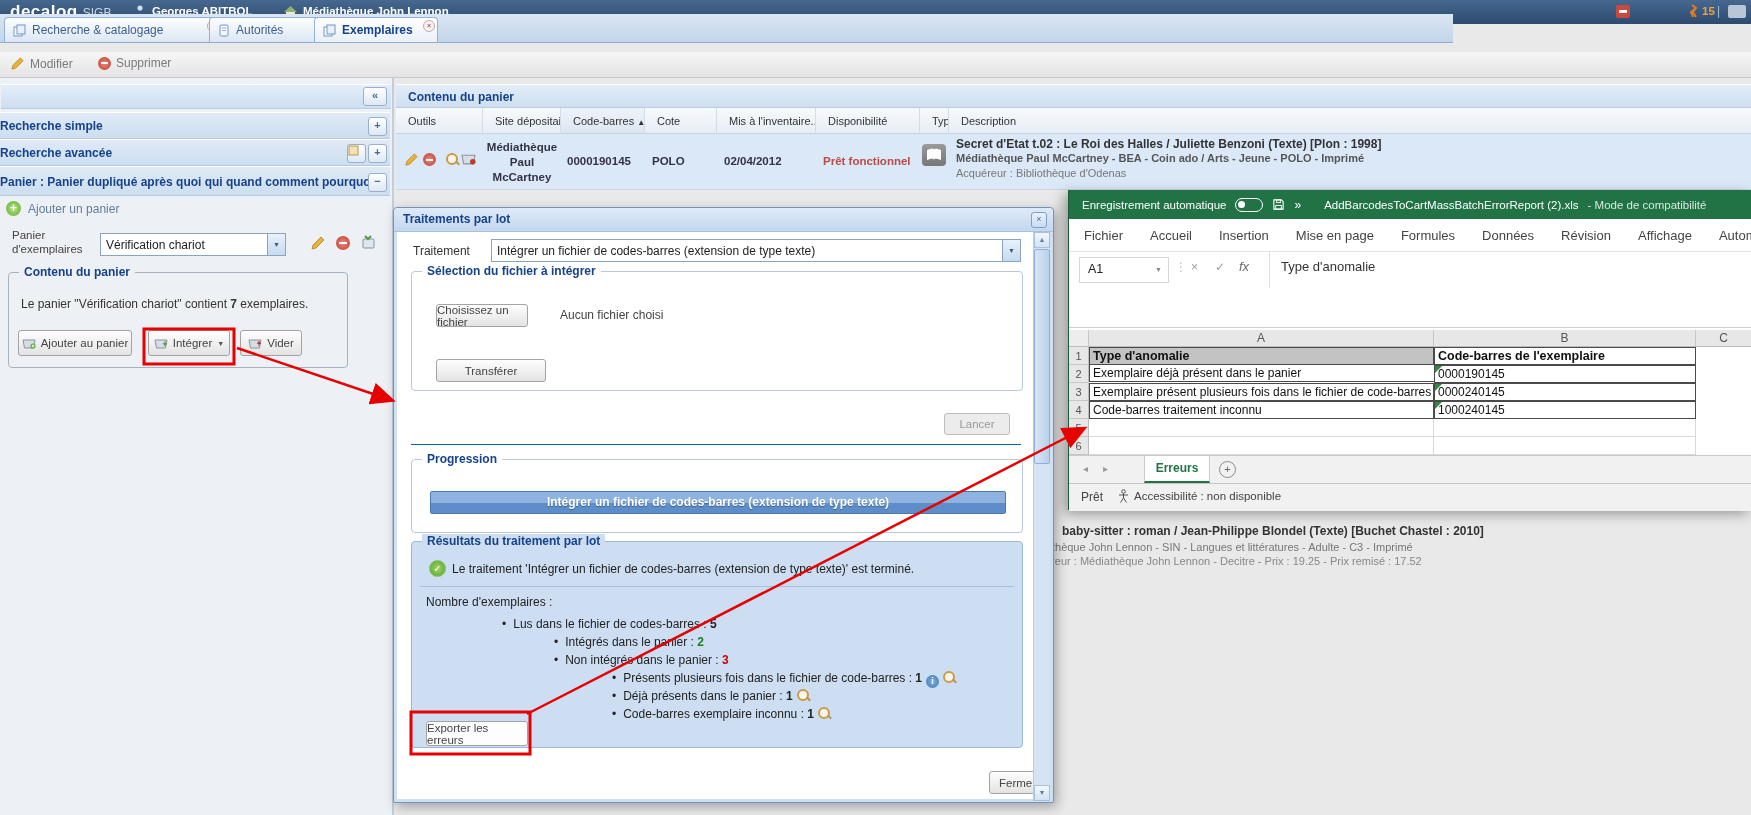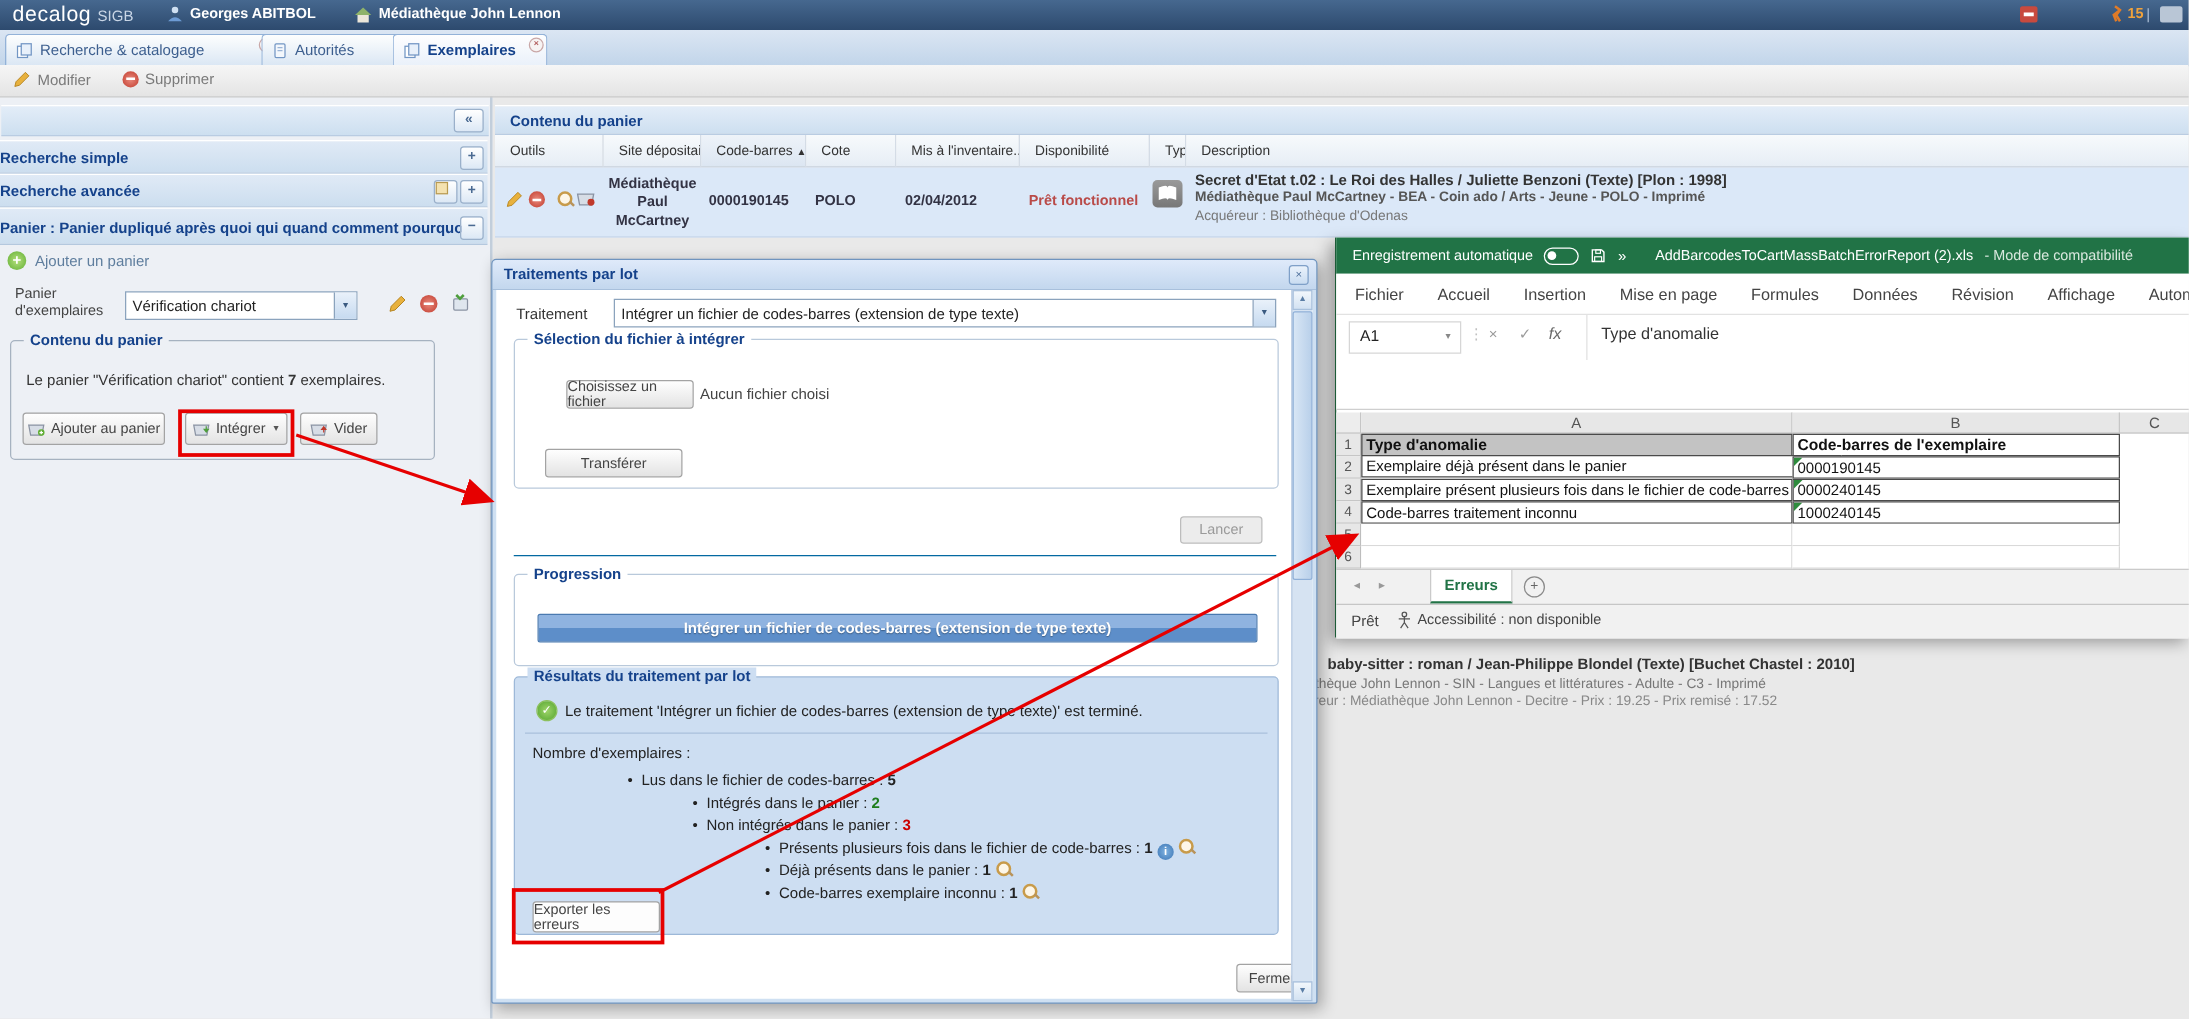--- a/index.html
+++ b/index.html
@@ -1,25 +1,25 @@
 <!DOCTYPE html>
 <html><head>
 <meta charset="utf-8">
 <style>
   html,body{margin:0;padding:0}
   body{width:1751px;height:815px;position:relative;overflow:hidden;background:#e9e9e9;
        font-family:"Liberation Sans","DejaVu Sans",sans-serif;font-size:12px;color:#333}
   .abs{position:absolute}
   
   .topbar{left:0;top:0;width:1751px;height:24px;background:linear-gradient(#46688f,#2d4a6e);color:#fff;z-index:3}
-  .logo{font-size:17px;font-weight:normal;letter-spacing:.5px}
+  .logo{font-size:17px;font-weight:bold;letter-spacing:.5px}
   .logosfx{font-size:12px;color:#c9d6e6;margin-left:5px}
   .tb-item{font-weight:bold;font-size:11.5px;color:#fff;white-space:nowrap}
   
-  .tabbar{left:0;top:24px;width:1751px;height:28px;background:linear-gradient(#dbe6f3,#c2d5ea);border-bottom:1px solid #8fadd2;z-index:3}
+  .tabbar{left:0;top:14px;width:1453px;height:28px;background:linear-gradient(#dbe6f3,#c2d5ea);border-bottom:1px solid #8fadd2;z-index:3}
   .tab{position:absolute;top:3px;height:24px;border:1px solid #93b2d8;border-bottom:none;border-radius:4px 4px 0 0;
        background:linear-gradient(#fdfefe,#dbe7f4);display:flex;align-items:center;padding:0 18px 0 8px;gap:6px;
        color:#3d5f8f;font-size:12px;white-space:nowrap}
   .tab.active{background:linear-gradient(#fefeff,#eaf1fa);font-weight:bold;color:#15428b}
   .tab-close{position:absolute;top:2px;right:2px;width:10px;height:10px;border:1px solid #c9a7a7;border-radius:50%;
        background:#f7f3f3;color:#b05a5a;font-size:7px;line-height:9px;text-align:center}
   .tab-close::before{content:"×"}
   
   .toolbar{left:0;top:52px;width:1751px;height:25px;background:linear-gradient(#f6f6f6,#e4e4e4);border-bottom:1px solid #c9c9c9;z-index:3}
   .tool{position:absolute;top:4px;display:flex;gap:5px;align-items:center;color:#7a7a7a;font-size:12px}
@@ -294,21 +294,21 @@
   <div class="dlg-body"></div>
 
   <span class="lbl" style="left:19px;top:36px">Traitement</span>
   <div class="sel" style="left:97px;top:31px;width:530px;height:23px">
     <span class="txt">Intégrer un fichier de codes-barres (extension de type texte)</span>
       <span class="car"></span>
   </div>
 
   <div class="fs" style="left:17px;top:63px;width:610px;height:118px;border-color:#b9c9db">
     <span class="lg" style="background:#fff">Sélection du fichier à intégrer</span>
-    <div class="btn" style="left:41px;top:32px;width:102px;height:23px">
+    <div class="btn" style="left:24px;top:32px;width:92px;height:23px">
         <span>Choisissez un fichier</span>
       </div>
     <span class="abs" style="left:148px;top:36px;color:#444">Aucun fichier choisi</span>
     <div class="btn" style="left:24px;top:87px;width:110px;height:23px">
         <span>Transférer</span>
       </div>
   </div>
 
   <div class="abs" style="left:17px;top:183px;width:610px;height:53px;border-bottom:1px solid #0369a1">
     <div class="btn" style="left:533px;top:22px;width:66px;height:22px;background:#ececec;color:#9a9a9a;border-color:#bdbdbd">

